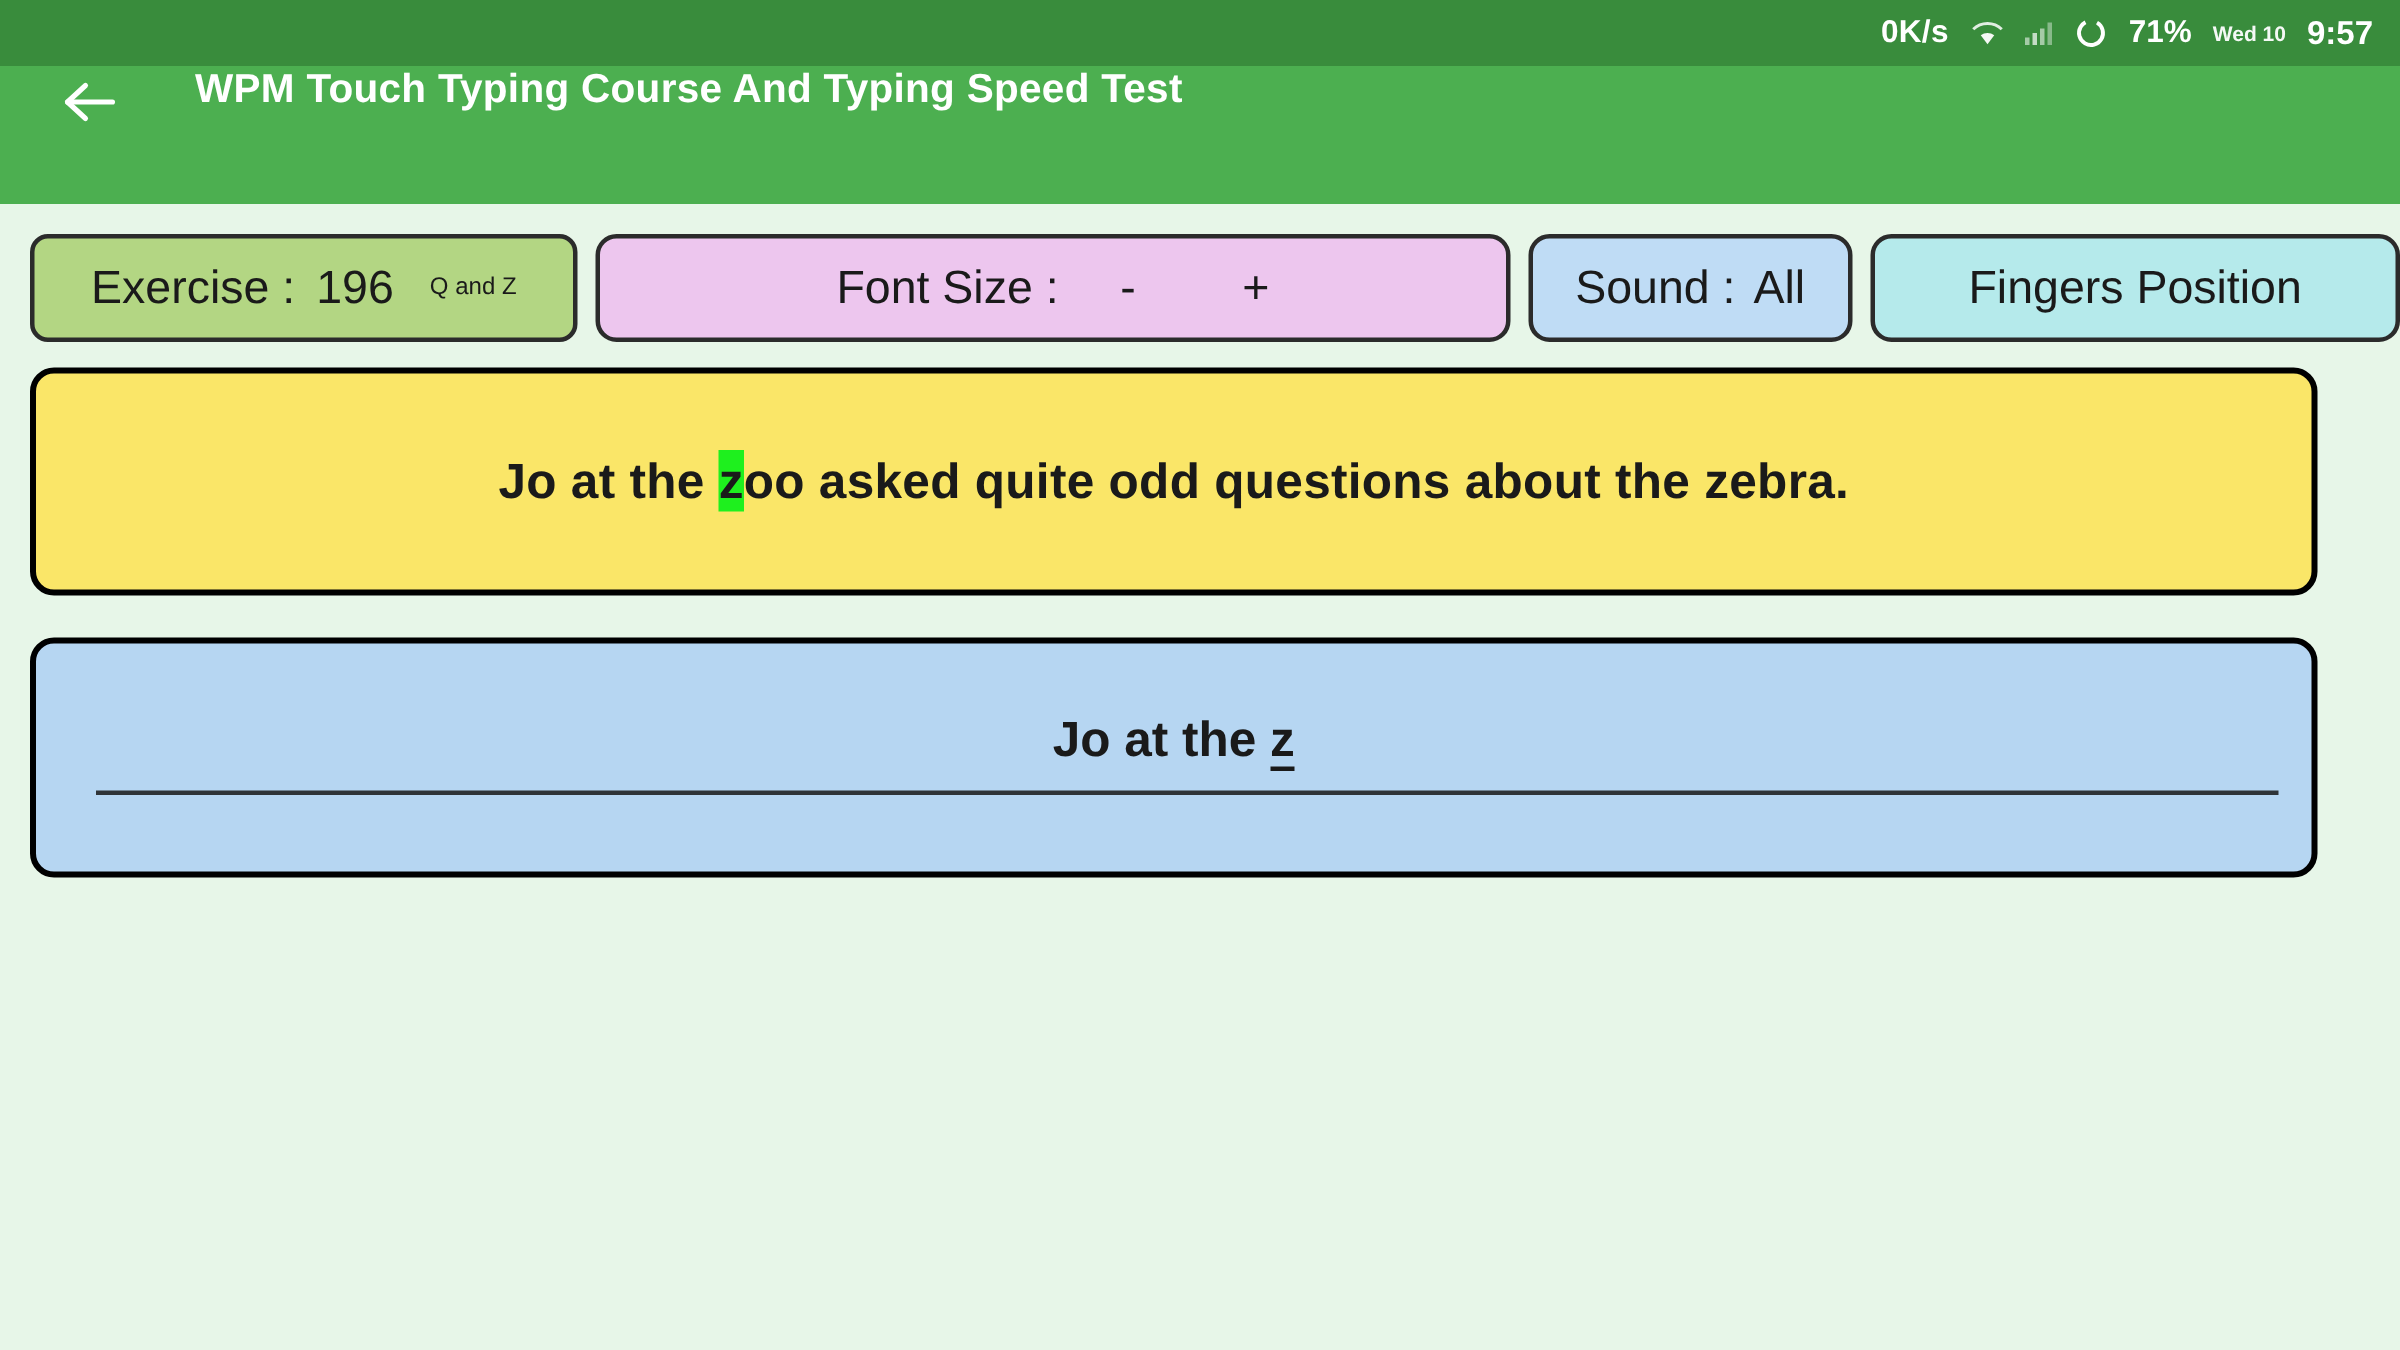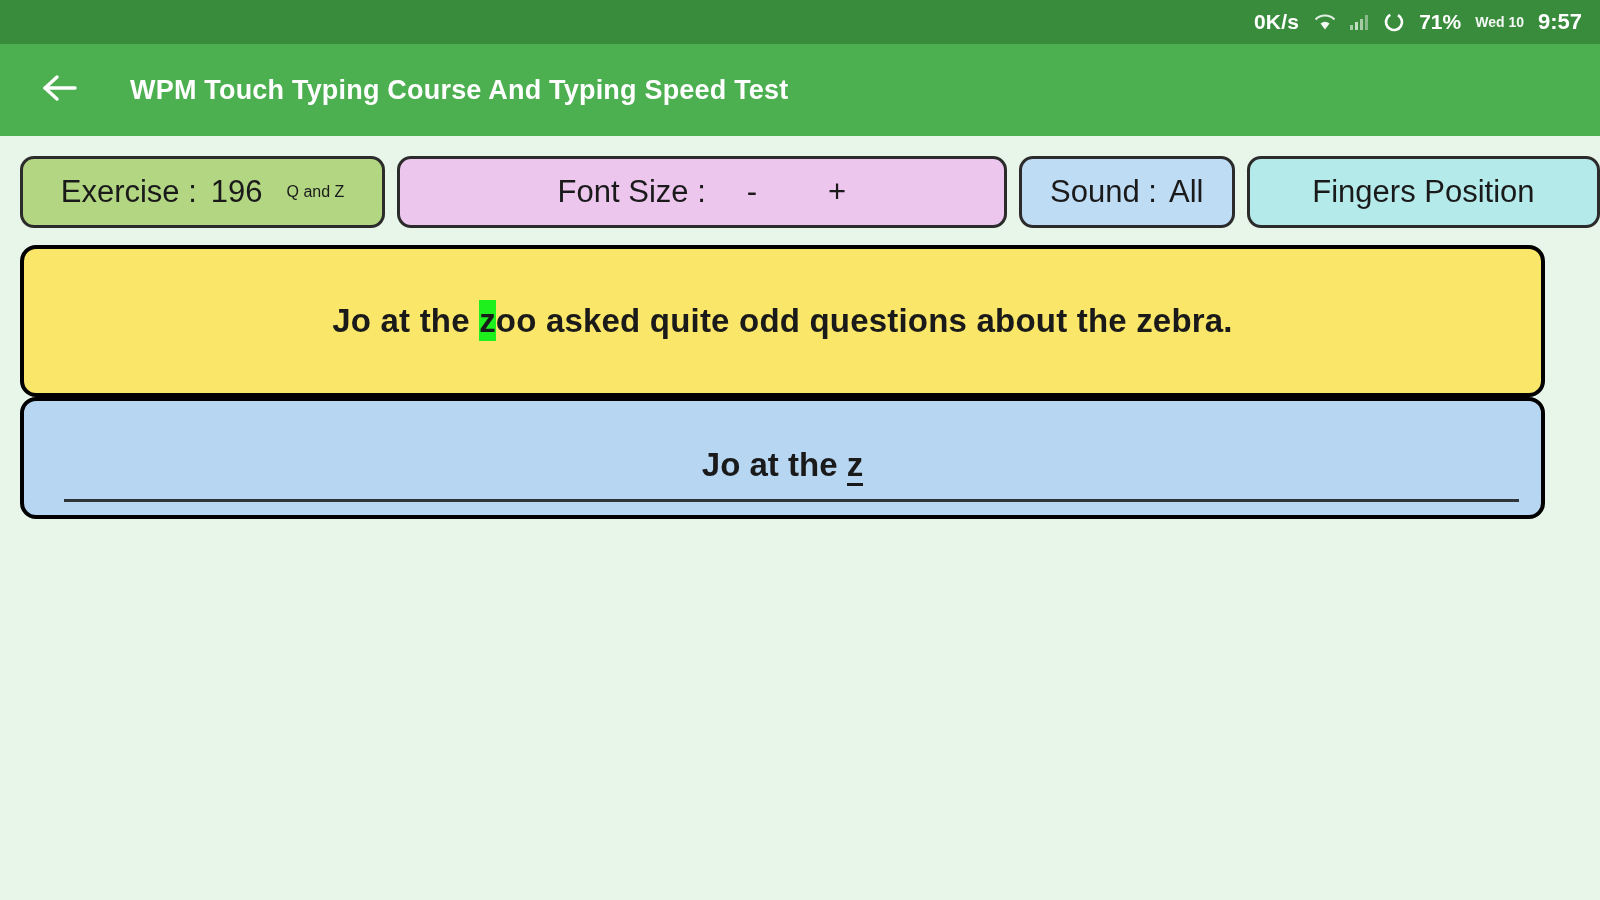--- a/index.html
+++ b/index.html
@@ -36,21 +36,21 @@
   .status-time { font-size: 22px; }
 
   .icon-wifi { display: inline-block; width: 22px; height: 18px; position: relative; }
   .icon-wifi svg, .icon-signal svg, .icon-battery svg { display: block; }
 
   
   .app-bar {
     height: 92px;
     background: #4caf50;
     display: flex;
-    align-items: center;
+    align-items: flex-start;
     padding-left: 34px;
     box-sizing: border-box;
   }
   .back-btn {
     width: 52px;
     height: 52px;
     display: flex;
     align-items: center;
     justify-content: center;
     cursor: pointer;
@@ -85,20 +85,21 @@
     font-size: 30px;
     color: #1a1a1a;
     white-space: nowrap;
   }
   .pill-exercise {
     background: #b3d683;
     margin-left: 20px;
     width: 368px;
     gap: 14px;
     padding: 0 16px;
+    border-radius: 12px;
   }
   .ex-label { font-size: 31px; }
   .ex-num { font-size: 31px; }
   .ex-sub { font-size: 16px; margin-left: 10px; }
 
   .pill-fontsize {
     background: #edc6ee;
     width: 615px;
     gap: 1px;
   }
@@ -145,21 +146,22 @@
     white-space: nowrap;
   }
   .hl {
     background: #1ef01e;
     padding: 2px 0;
   }
 
   
   .panel-input {
     background: #b6d6f2;
-    height: 122px;
+    height: 160px;
+    margin-top: 28px;
     position: relative;
   }
   .typed-wrap {
     position: absolute;
     left: 0;
     right: 0;
     top: 45px;
     display: flex;
     justify-content: center;
   }

